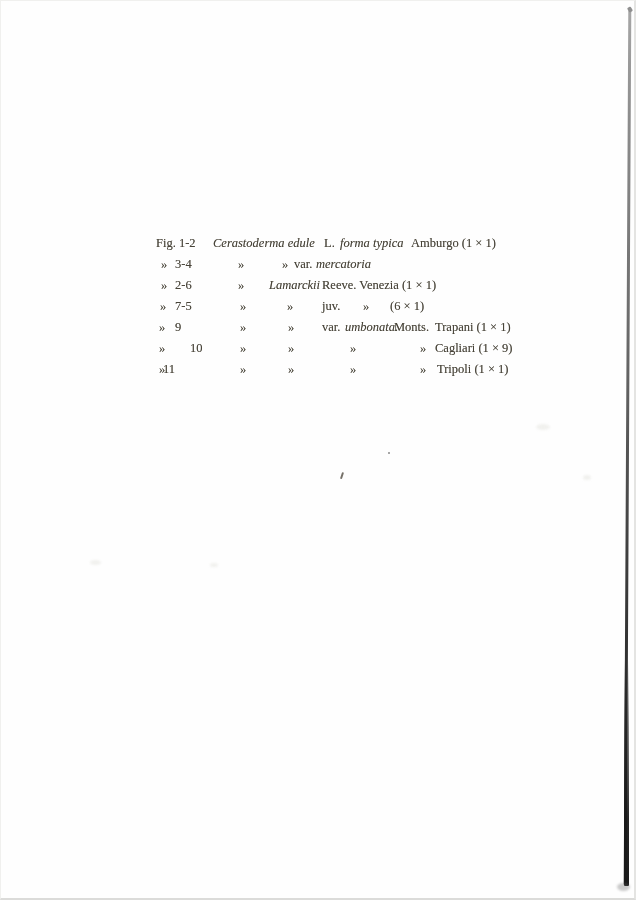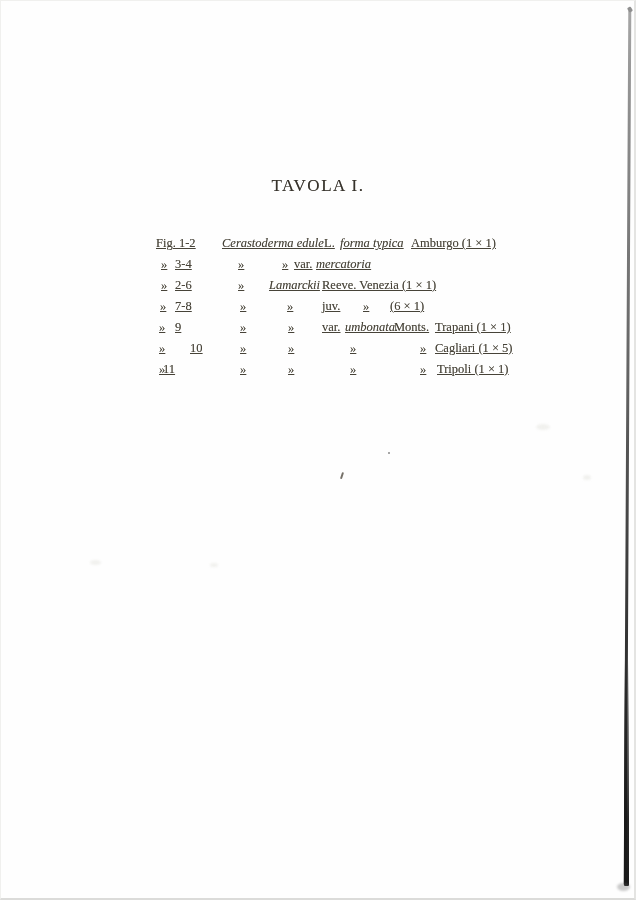--- a/index.html
+++ b/index.html
@@ -18,21 +18,21 @@
   .title{
     position:absolute;top:176px;left:0;width:636px;text-align:center;
     font-size:17px;letter-spacing:1.5px;color:#37332c;
     text-shadow:0 0 .5px rgba(55,51,44,.5);
   }
   .row{
     position:absolute;left:0;width:636px;height:16px;
     font-size:12.5px;line-height:14px;color:#474338;
     text-shadow:0 0 .5px rgba(71,67,56,.45);
   }
-  .seg{position:absolute;top:0;white-space:pre;text-decoration:underline;}
+  .seg{position:absolute;top:0;white-space:pre;}
   .it{font-style:italic;}
   .r0{top:236px}.r1{top:257px}.r2{top:278px}.r3{top:299px}
   .r4{top:320px}.r5{top:341px}.r6{top:362px}
 
   
   .scanline{
     position:absolute;left:626px;top:10px;width:3px;height:875px;
     background:linear-gradient(to bottom,
       #a6a6a6 0%,#8d8d8d 12%,#7c7c7c 25%,#5e5e5e 45%,
       #3f3f3f 62%,#2a2a2a 80%,#1d1d1d 100%);
@@ -65,25 +65,24 @@
   .sm1{left:536px;top:424px;width:14px;height:6px;}
   .sm2{left:90px;top:560px;width:11px;height:5px;}
   .sm3{left:210px;top:563px;width:8px;height:4px;}
   .sm4{left:583px;top:475px;width:8px;height:5px;}
 </style>
 </head>
 <body>
 
 <div class="page">
 
-  <div class="title">TAVOLA I.</div>
 
   <div class="row r0">
     <span class="seg" style="left:156px">Fig. 1-2</span>
-    <span class="seg it" style="left:222px">Cerastoderma edule</span>
+    <span class="seg it" style="left:213px">Cerastoderma edule</span>
     <span class="seg" style="left:324px">L.</span>
     <span class="seg it" style="left:340px">forma typica</span>
     <span class="seg" style="left:411px">Amburgo (1 × 1)</span>
   </div>
 
   <div class="row r1">
     <span class="seg" style="left:161px">»</span>
     <span class="seg" style="left:175px">3-4</span>
     <span class="seg" style="left:238px">»</span>
     <span class="seg" style="left:282px">»</span>
@@ -94,21 +93,21 @@
   <div class="row r2">
     <span class="seg" style="left:161px">»</span>
     <span class="seg" style="left:175px">2-6</span>
     <span class="seg" style="left:238px">»</span>
     <span class="seg it" style="left:269px">Lamarckii</span>
     <span class="seg" style="left:322px">Reeve. Venezia (1 × 1)</span>
   </div>
 
   <div class="row r3">
     <span class="seg" style="left:160px">»</span>
-    <span class="seg" style="left:175px">7-8</span>
+    <span class="seg" style="left:175px">7-5</span>
     <span class="seg" style="left:240px">»</span>
     <span class="seg" style="left:287px">»</span>
     <span class="seg" style="left:322px">juv.</span>
     <span class="seg" style="left:363px">»</span>
     <span class="seg" style="left:390px">(6 × 1)</span>
   </div>
 
   <div class="row r4">
     <span class="seg" style="left:159px">»</span>
     <span class="seg" style="left:175px">9</span>
@@ -120,21 +119,21 @@
     <span class="seg" style="left:435px">Trapani (1 × 1)</span>
   </div>
 
   <div class="row r5">
     <span class="seg" style="left:159px">»</span>
     <span class="seg" style="left:190px">10</span>
     <span class="seg" style="left:240px">»</span>
     <span class="seg" style="left:288px">»</span>
     <span class="seg" style="left:350px">»</span>
     <span class="seg" style="left:420px">»</span>
-    <span class="seg" style="left:435px">Cagliari (1 × 5)</span>
+    <span class="seg" style="left:435px">Cagliari (1 × 9)</span>
   </div>
 
   <div class="row r6">
     <span class="seg" style="left:159px">»</span>
     <span class="seg" style="left:163px">11</span>
     <span class="seg" style="left:240px">»</span>
     <span class="seg" style="left:288px">»</span>
     <span class="seg" style="left:350px">»</span>
     <span class="seg" style="left:420px">»</span>
     <span class="seg" style="left:437px">Tripoli (1 × 1)</span>

